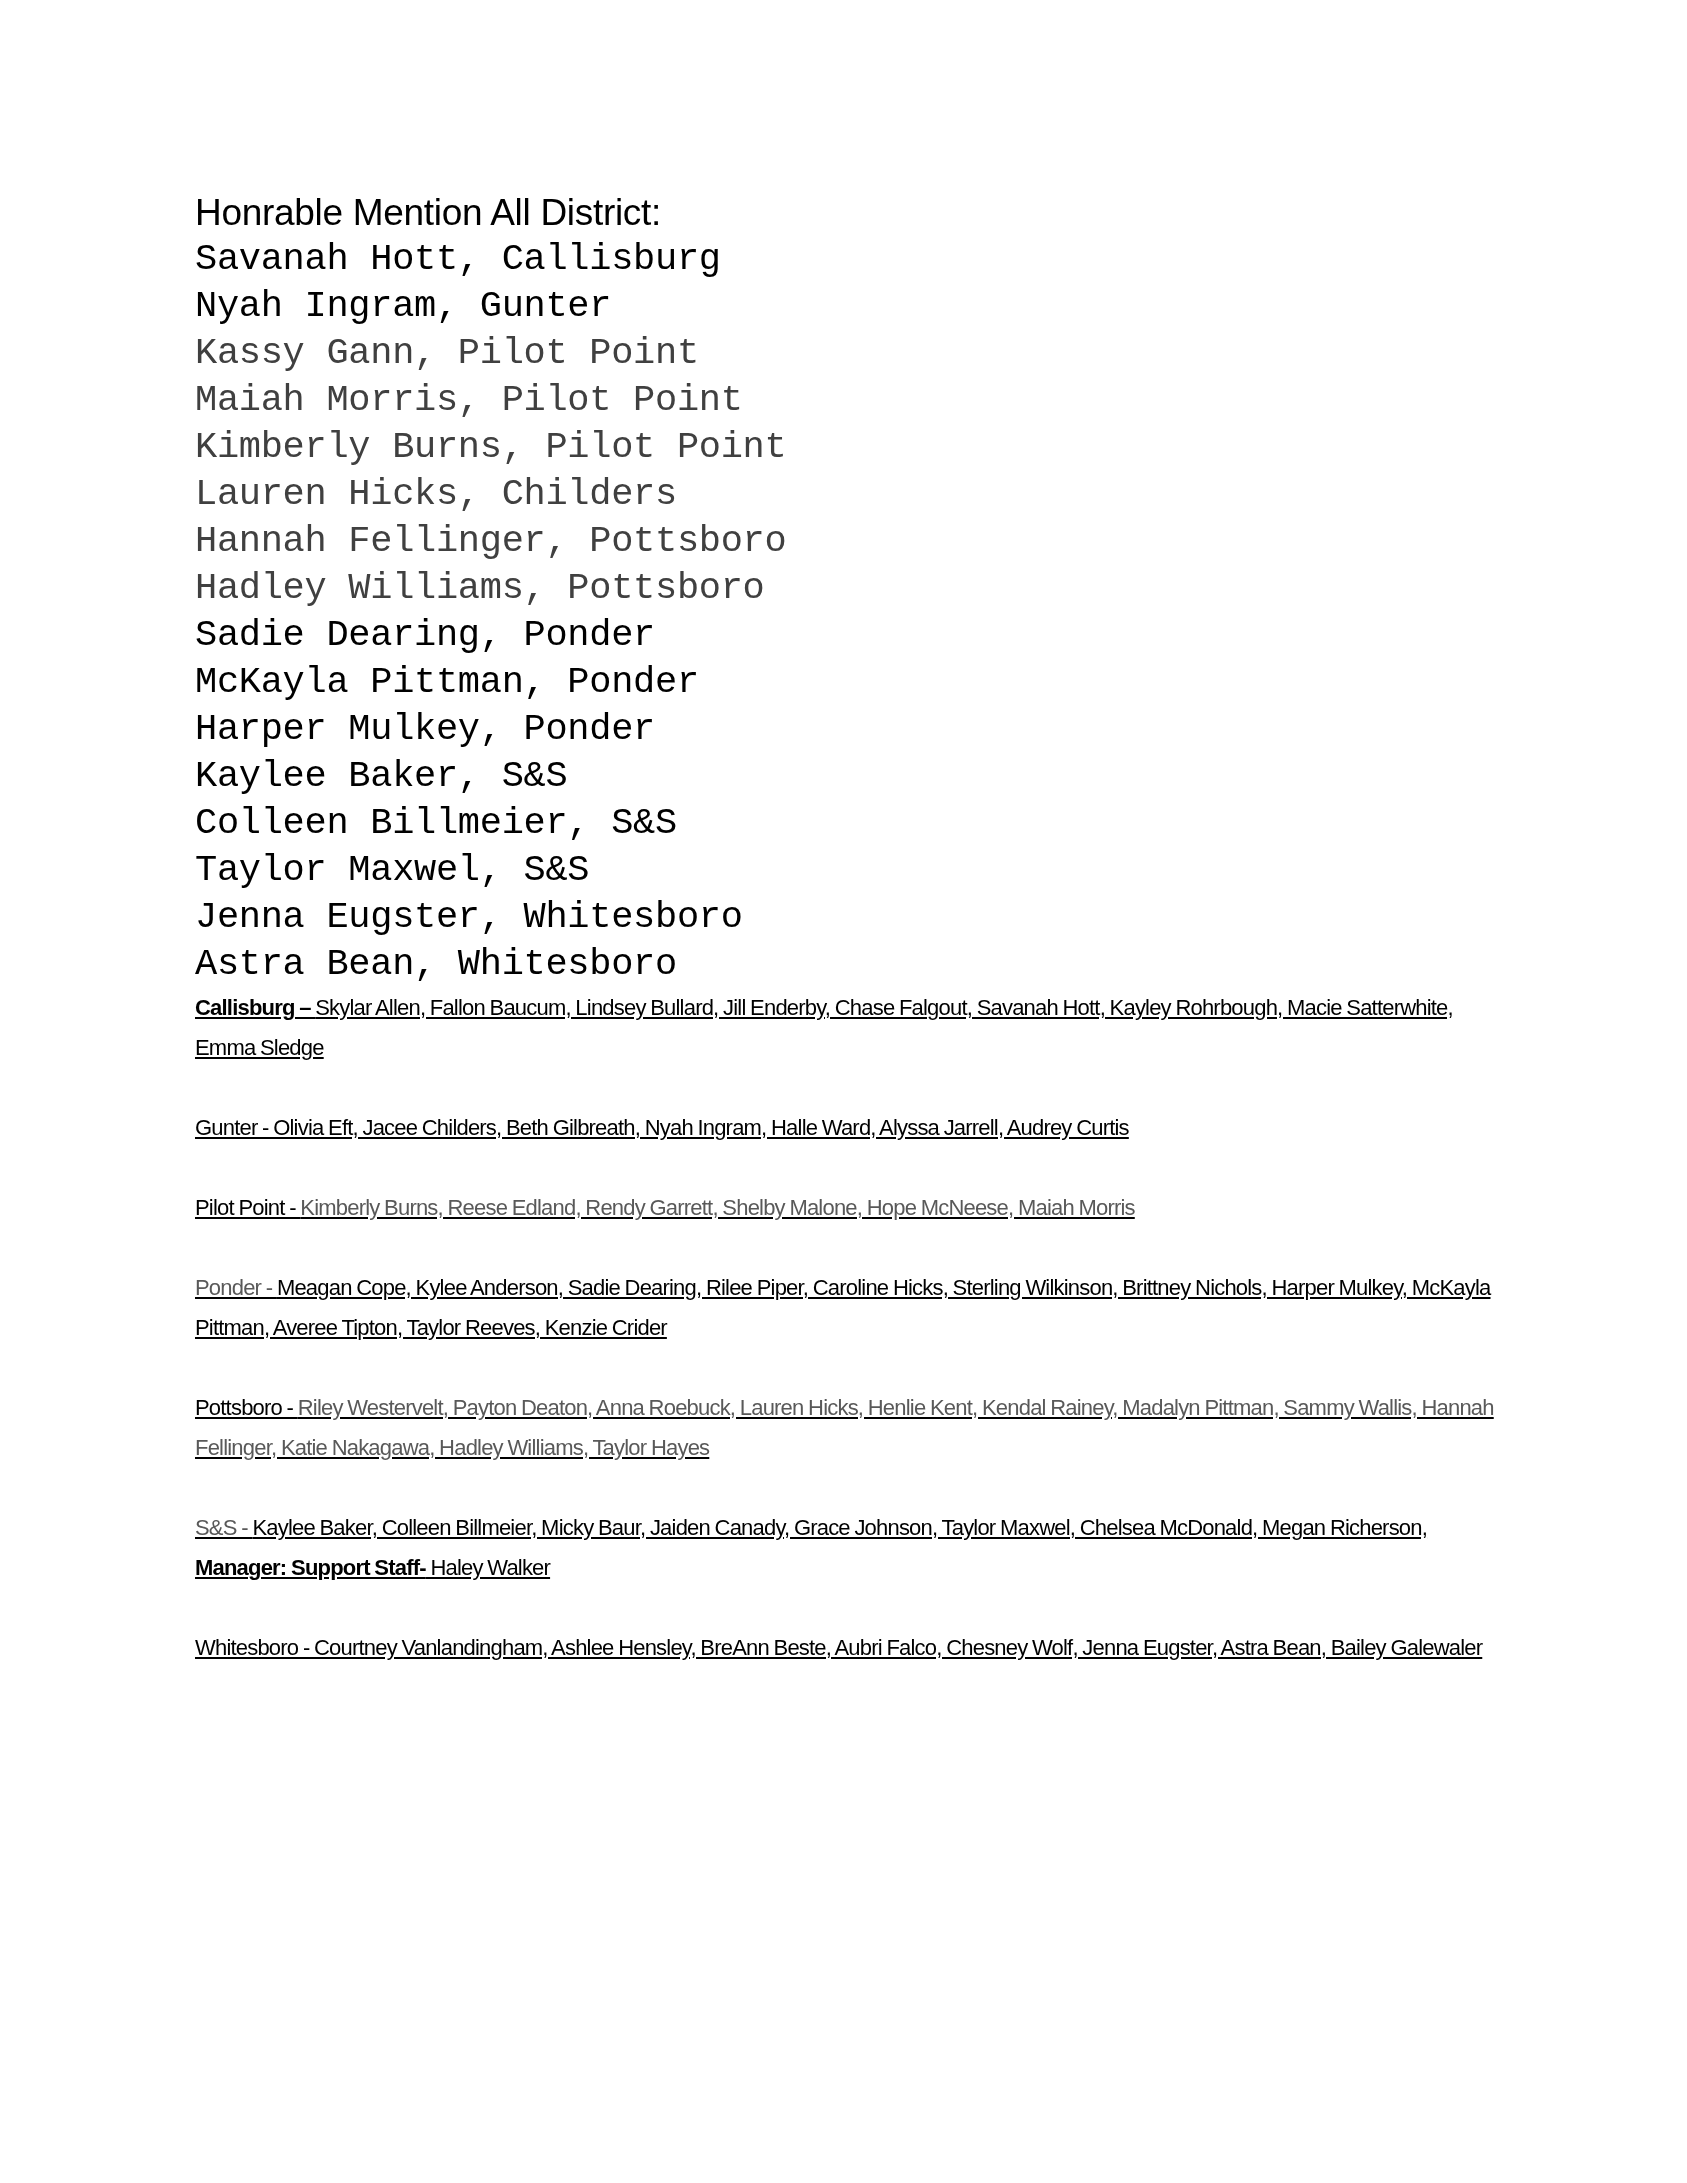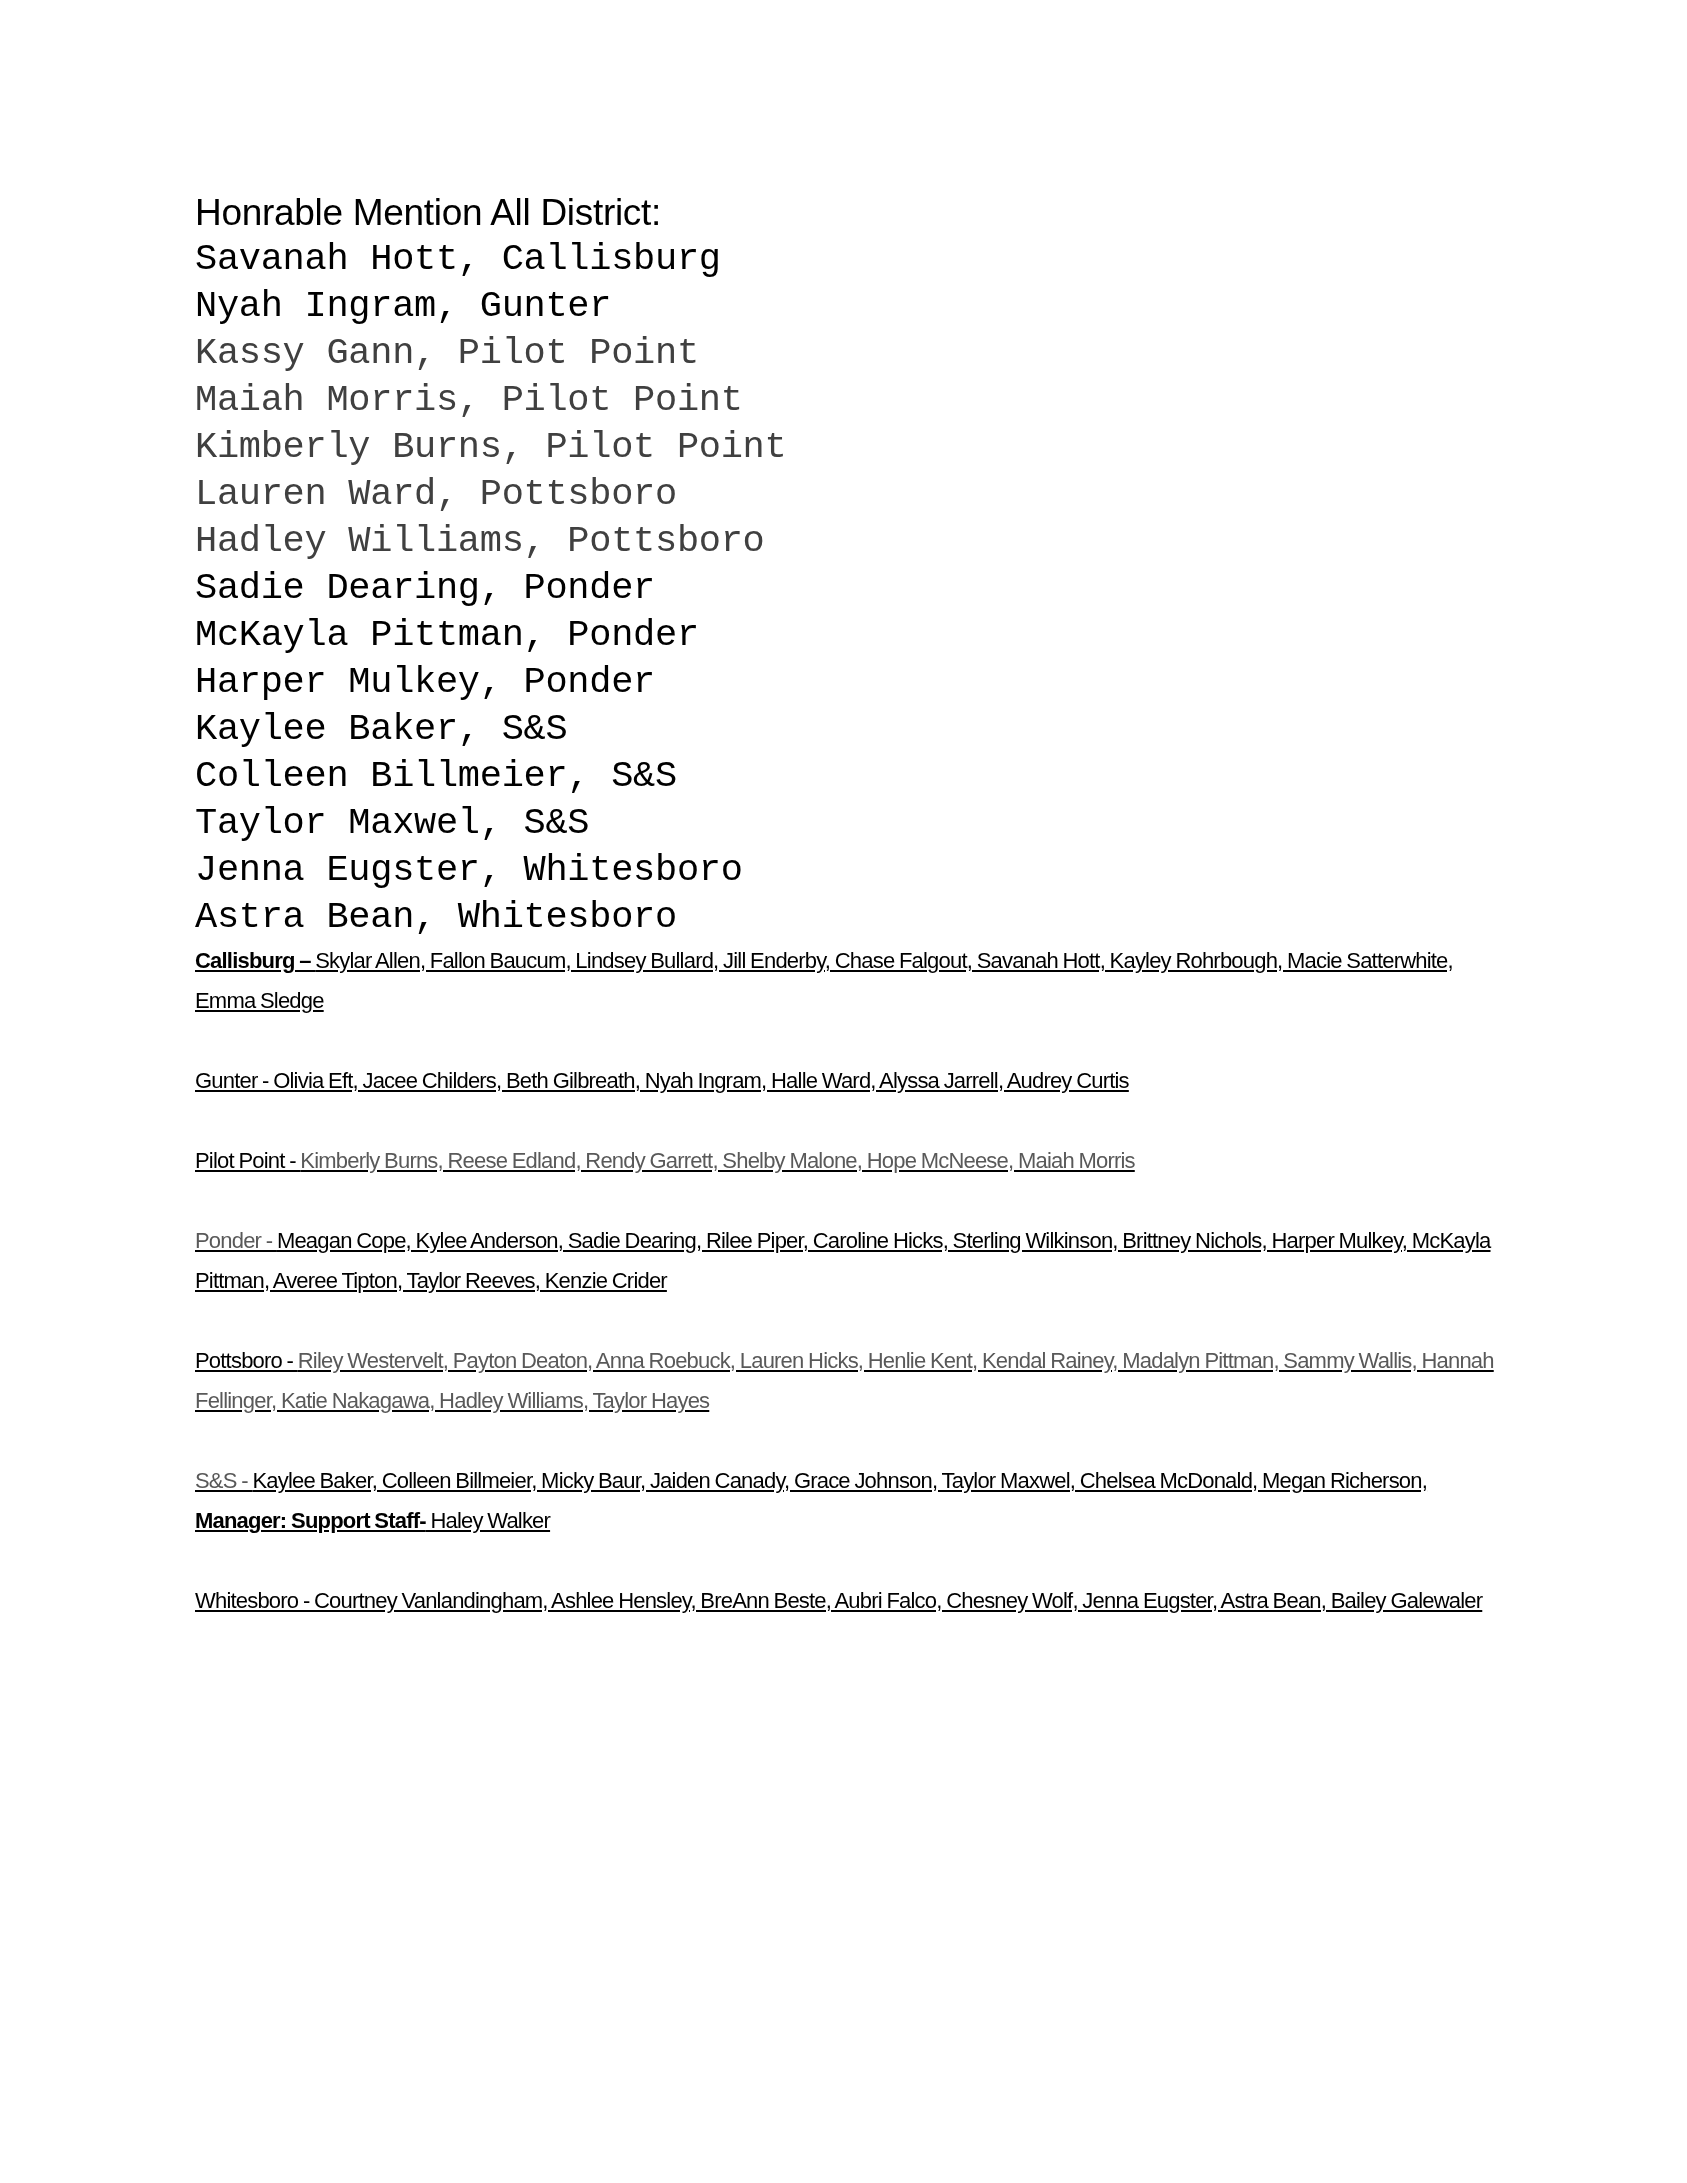--- a/index.html
+++ b/index.html
@@ -65,21 +65,22 @@
 
 <div class="page">
   <div class="content">
     <div class="hm-title">Honrable Mention All District:</div>
     <div class="hm-list">
         <div class="hm-entry tone-black">Savanah Hott, Callisburg</div>
         <div class="hm-entry tone-black">Nyah Ingram, Gunter</div>
         <div class="hm-entry tone-gray">Kassy Gann, Pilot Point</div>
         <div class="hm-entry tone-gray">Maiah Morris, Pilot Point</div>
         <div class="hm-entry tone-gray">Kimberly Burns, Pilot Point</div>
-        <div class="hm-entry tone-gray">Lauren Ward, Pottsboro</div>
+        <div class="hm-entry tone-gray">Lauren Hicks, Childers</div>
+        <div class="hm-entry tone-gray">Hannah Fellinger, Pottsboro</div>
         <div class="hm-entry tone-gray">Hadley Williams, Pottsboro</div>
         <div class="hm-entry tone-black">Sadie Dearing, Ponder</div>
         <div class="hm-entry tone-black">McKayla Pittman, Ponder</div>
         <div class="hm-entry tone-black">Harper Mulkey, Ponder</div>
         <div class="hm-entry tone-black">Kaylee Baker, S&amp;S</div>
         <div class="hm-entry tone-black">Colleen Billmeier, S&amp;S</div>
         <div class="hm-entry tone-black">Taylor Maxwel, S&amp;S</div>
         <div class="hm-entry tone-black">Jenna Eugster, Whitesboro</div>
         <div class="hm-entry tone-black">Astra Bean, Whitesboro</div>
       </div>

